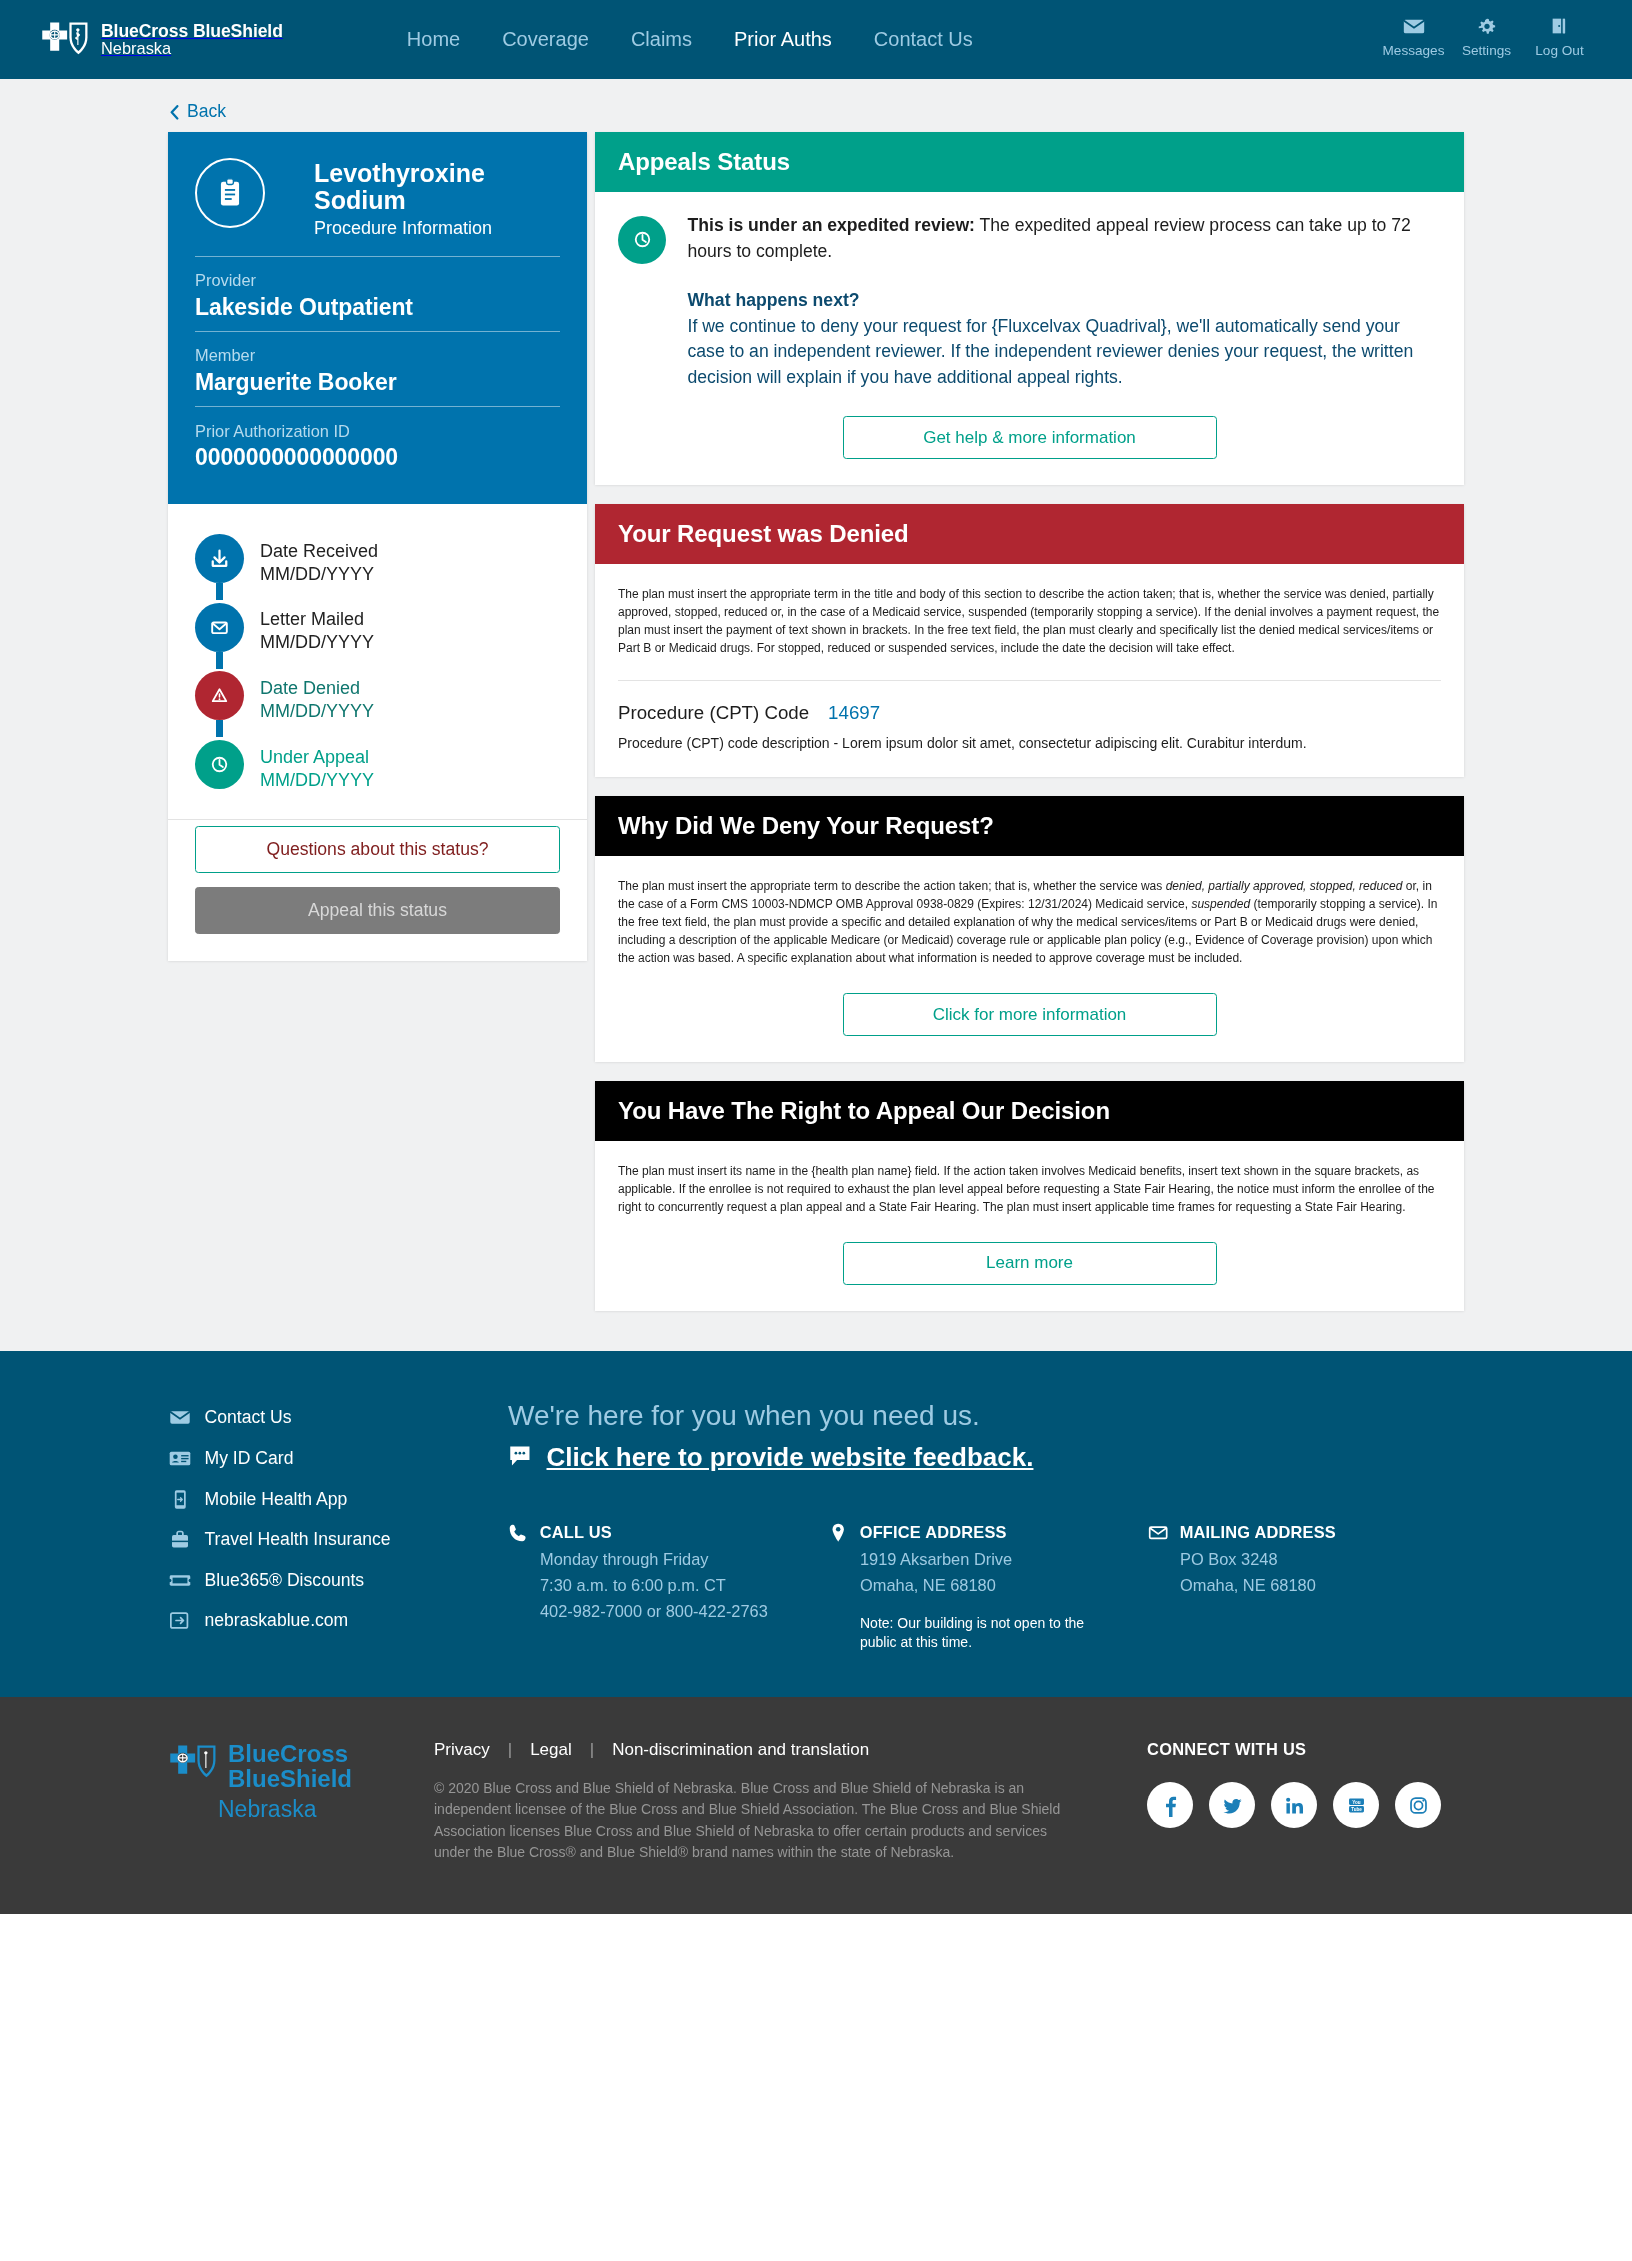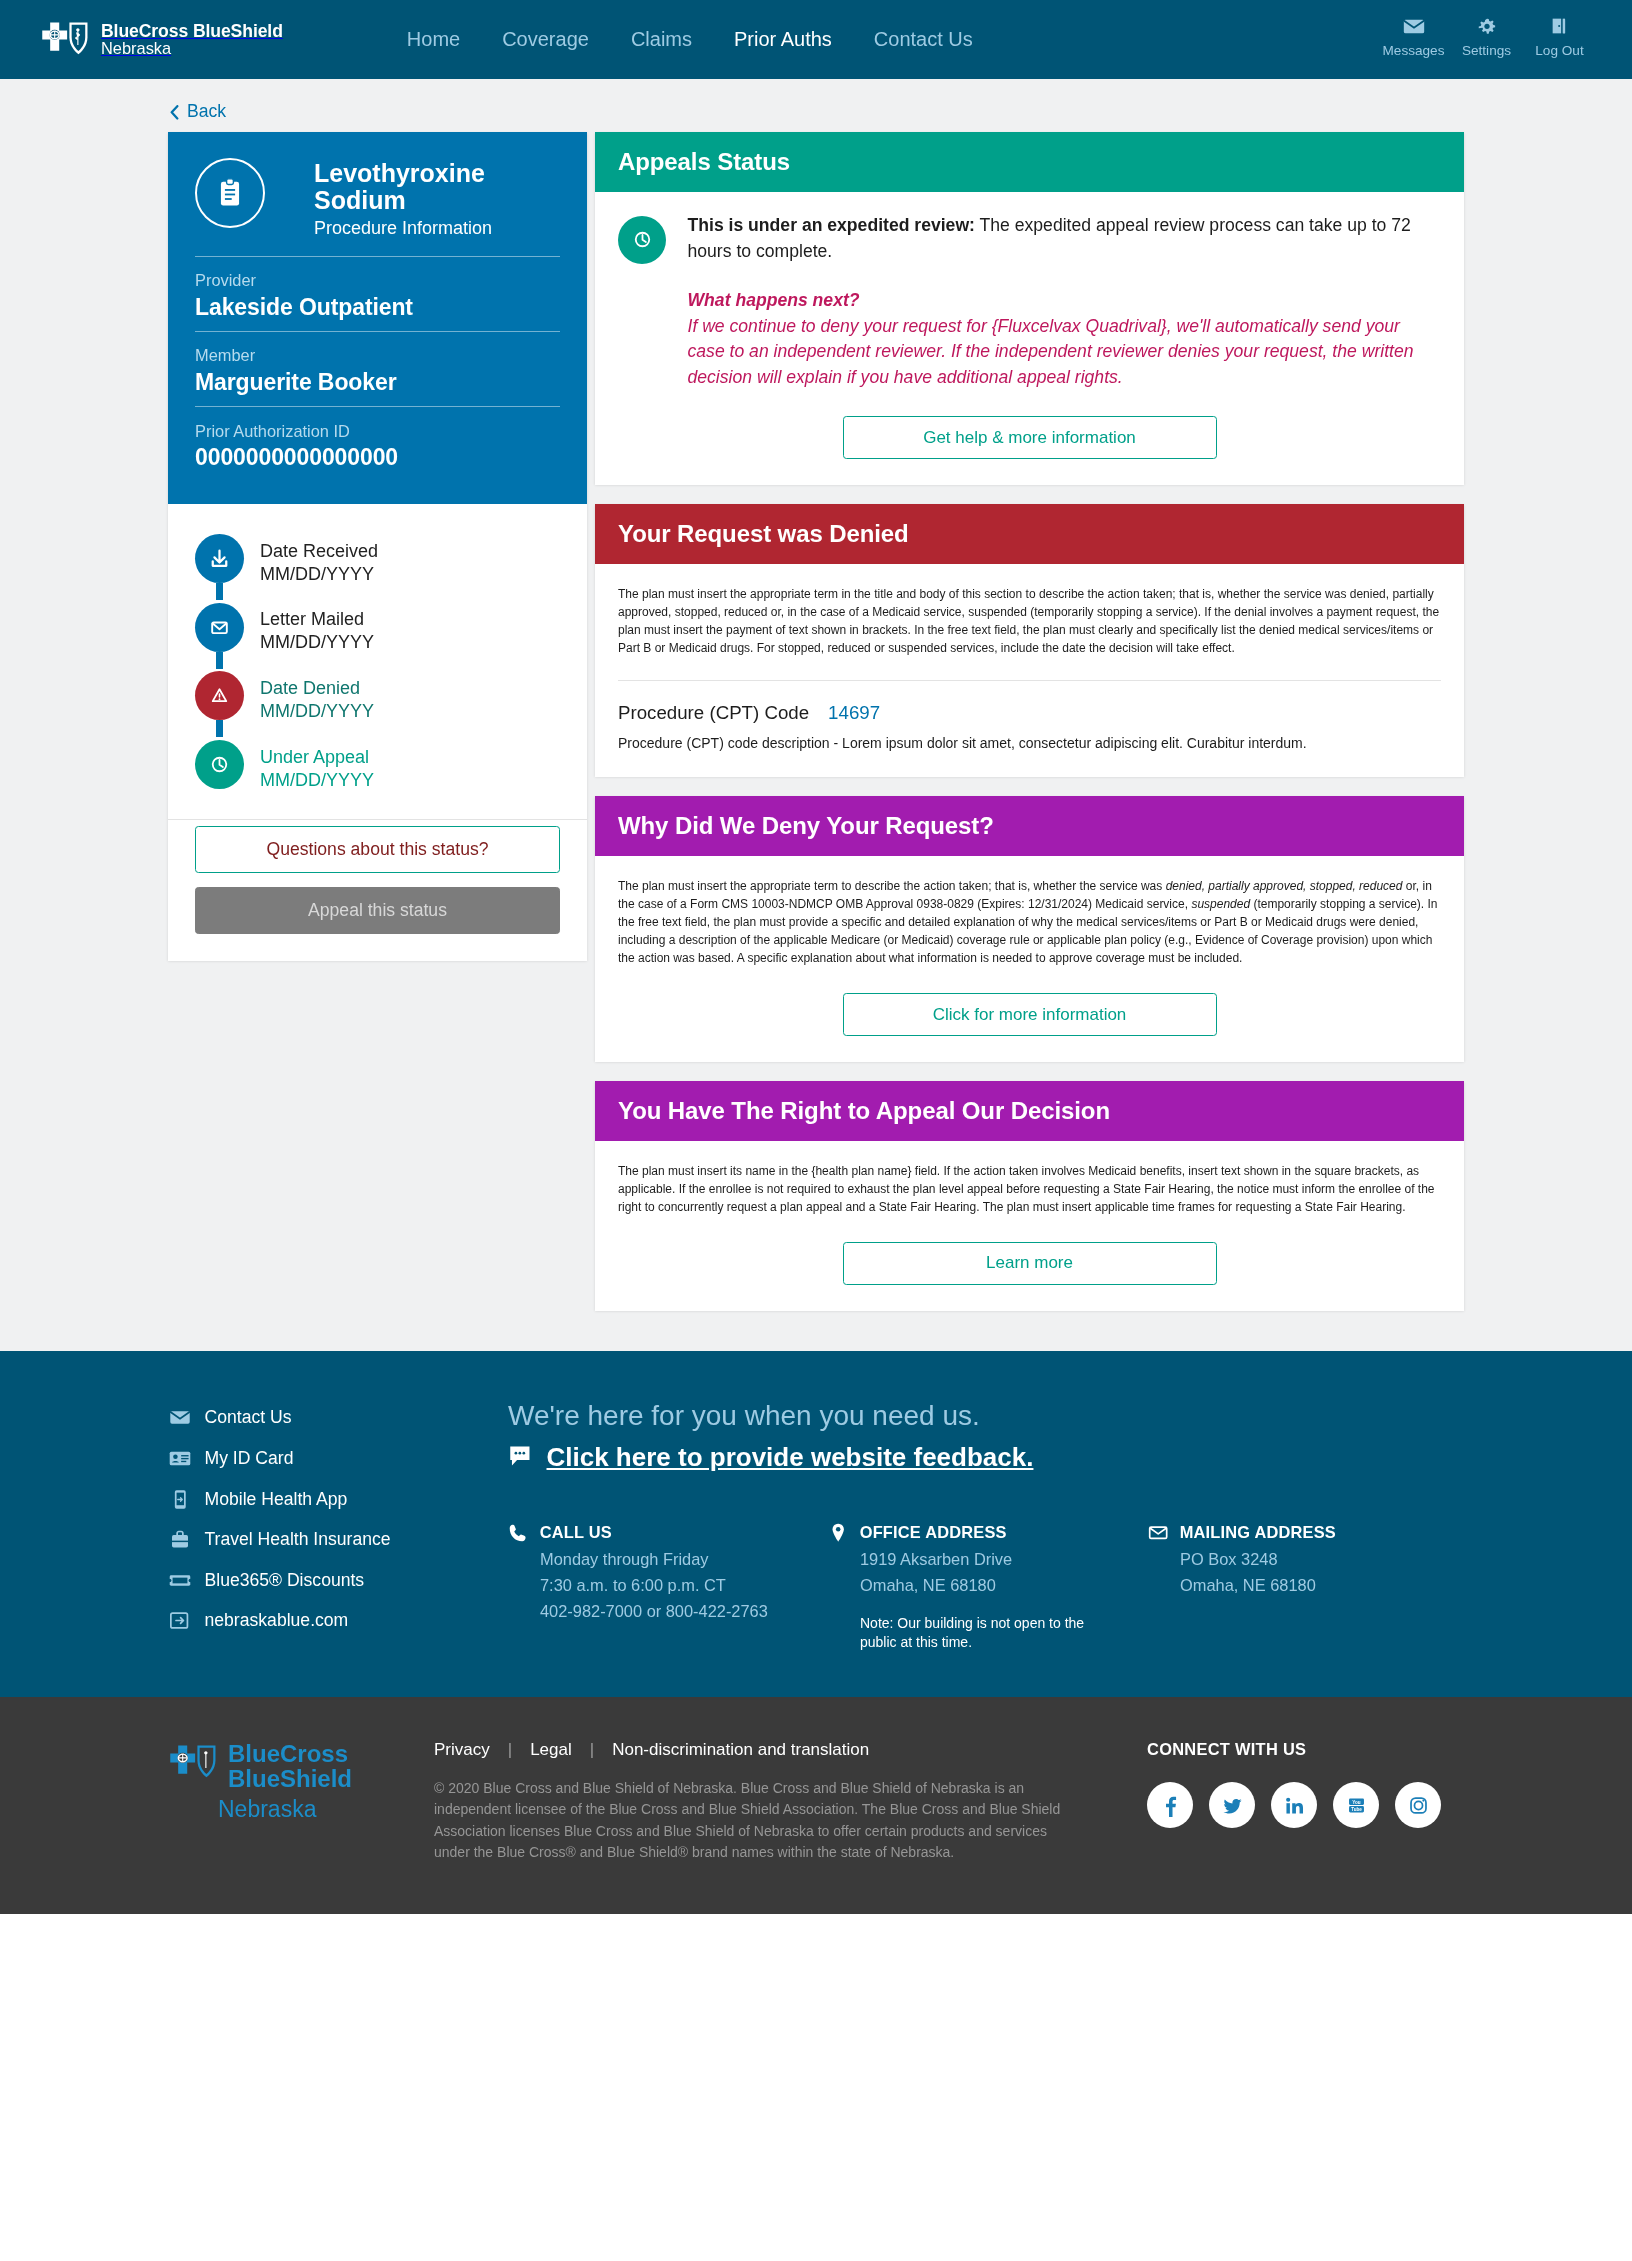--- a/index.html
+++ b/index.html
@@ -104,28 +104,28 @@
   .btn-outline { background: #fff; border: 1.1px solid #00a08a; color: #7f1d1d; }
   .btn-disabled { background: #7c7c7c; border: 1.1px solid #7c7c7c; color: #d8d8d8; margin-top: 14.7px; cursor: default; }
 
   
   .rightcol { flex: 1; display: flex; flex-direction: column; gap: 19px; }
   .panel { background: #fff; box-shadow: 0 1.1px 2.8px rgba(0,0,0,0.12); }
   .panel-head { padding: 16px 23px; }
   .panel-head h2 { color: #ffffff; font-size: 24px; font-weight: bold; letter-spacing: -0.1px; }
   .head-green { background: #00a08a; }
   .head-red   { background: #b02631; }
-  .head-blue  { background: #a21caf; }
+  .head-blue  { background: #000000; }
   .panel-body { padding: 21.5px 23px 26px 23px; }
 
   .status-row { display: flex; gap: 17px; align-items: flex-start; }
   .status-icon { width: 48px; height: 48px; border-radius: 50%; background: #00a08a; flex: none; display: flex; align-items: center; justify-content: center; margin-top: 2.3px; }
   .status-text { font-size: 17.6px; line-height: 1.45; color: #1d1d1d; padding-left: 4.5px; }
   .status-text b { font-weight: bold; }
-  .next-block { margin-top: 24px; font-size: 17.6px; line-height: 1.45; color: #be185d; font-style: italic; }
+  .next-block { margin-top: 24px; font-size: 17.6px; line-height: 1.45; color: #0c4a6e; }
   .next-block .q { font-weight: bold; display: block; }
 
   .btn-center { display: flex; justify-content: center; margin-top: 26px; }
   .btn-inline {
     border: 1.1px solid #00a08a; color: #00a08a; background: #fff;
     font-size: 17px; padding: 10.2px 35px; border-radius: 3.4px; cursor: pointer; min-width: 374px; text-align: center;
   }
 
   .bodytext { font-size: 12px; line-height: 1.5; color: #1d1d1d; }
   .bodytext em { font-style: italic; }

